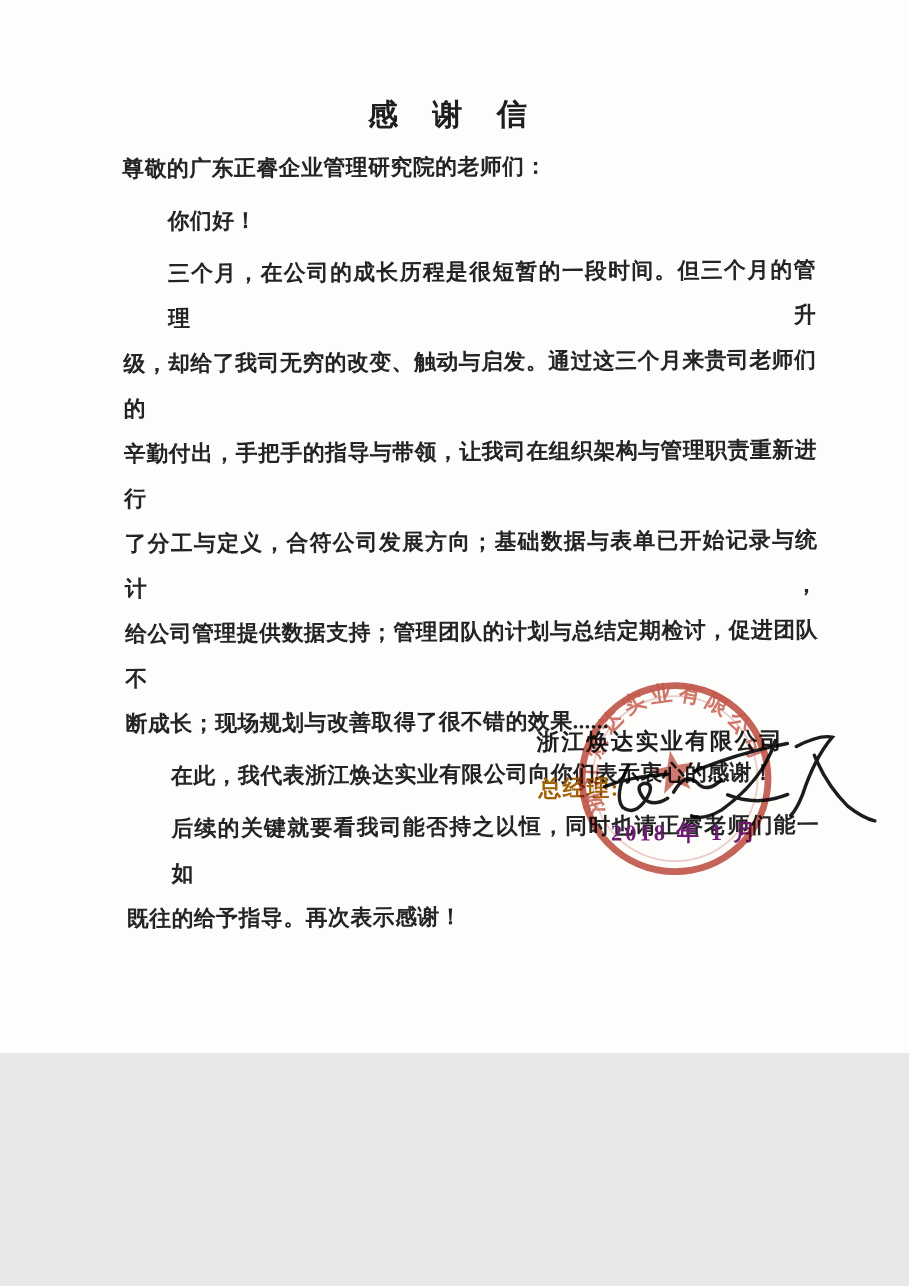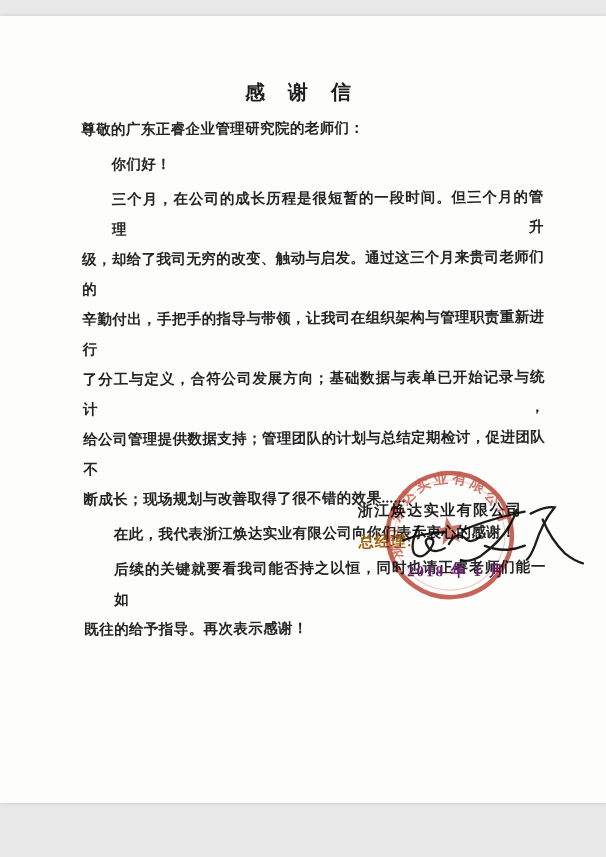--- a/index.html
+++ b/index.html
@@ -1,20 +1,20 @@
 <!DOCTYPE html>
 <html><head>
 <meta charset="utf-8">
 <style>
   html, body { margin: 0; padding: 0; background: #e8e8e8; }
   .page {
     position: relative;
     width: 606px;
-    height: 787px;
-    margin: 16px auto;
+    height: 702px;
+    margin: 0 auto;
     background: #fdfdfc;
     overflow: hidden;
     font-family: "Liberation Serif", "DejaVu Serif", serif;
     color: #262626;
     box-shadow: 0 0 4px rgba(0,0,0,.15);
   }
   .scan-tilt { position:absolute; inset:0; transform: rotate(-0.35deg); }
   .title {
     position: absolute;
     top: 63px; left: 0; right: 0;

